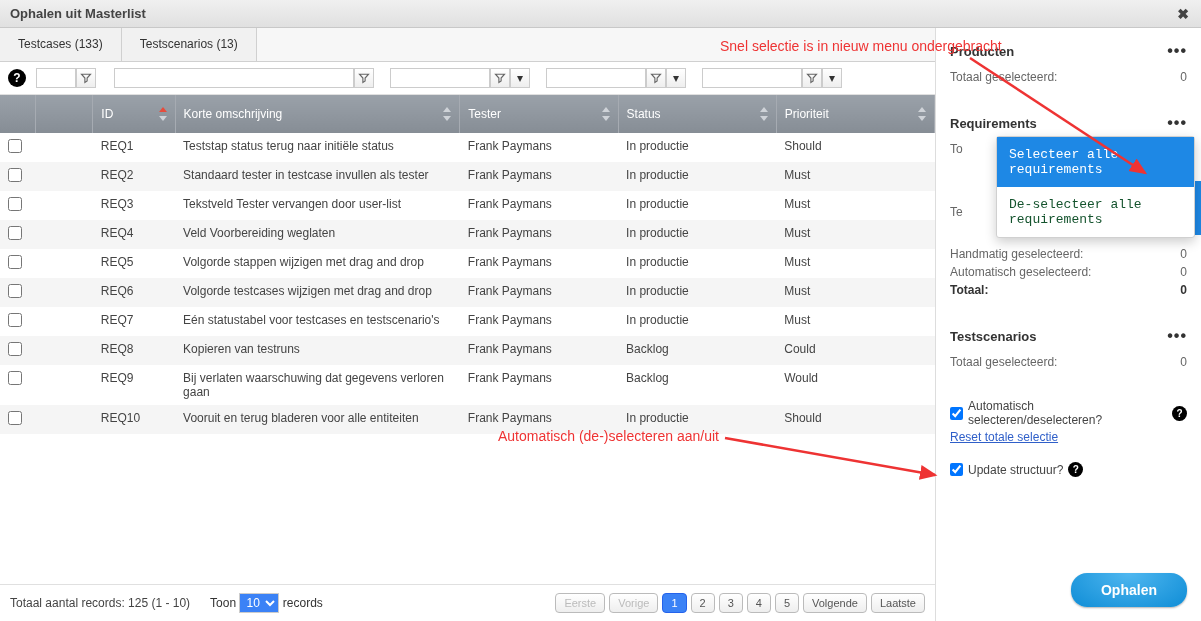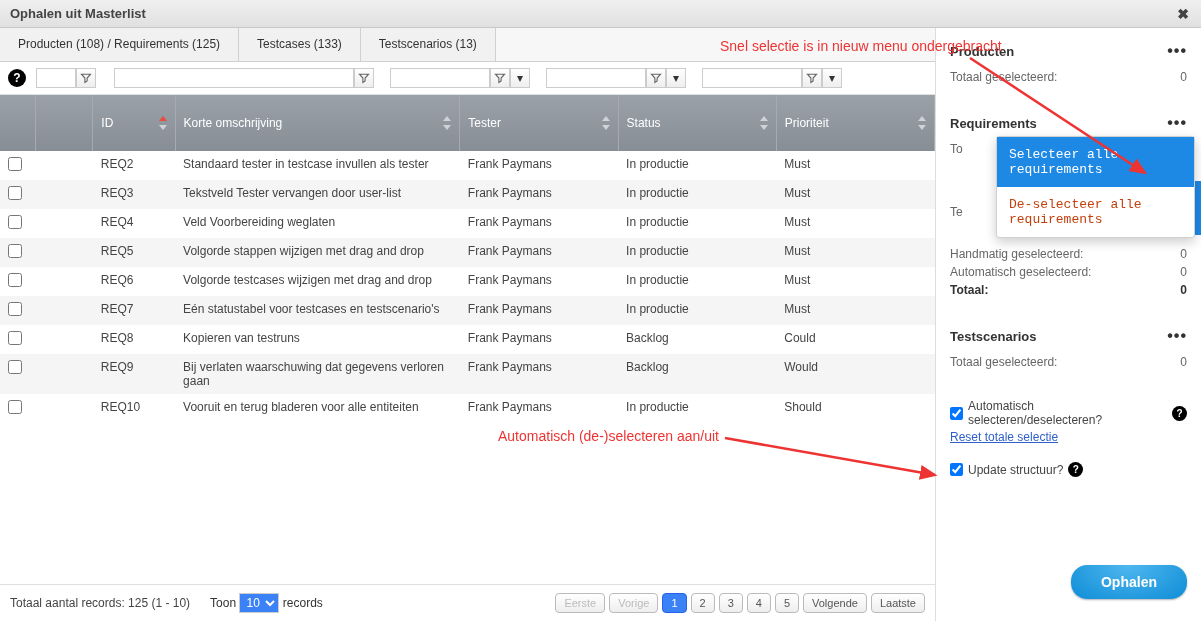--- a/index.html
+++ b/index.html
@@ -17,21 +17,21 @@
   .tab.active { background: #fff; border-bottom: 2px solid #fff; margin-bottom: -1px; font-weight: 500; }
 
   .filterbar { display: flex; align-items: center; gap: 0; padding: 6px 8px; background:#fff; border-bottom: 1px solid #e0e0e0; }
   .help-icon { width:18px; height:18px; border-radius:50%; background:#000; color:#fff; display:flex; align-items:center; justify-content:center; font-weight:bold; font-size:12px; margin-right: 10px; }
   .fcell { display:flex; align-items:center; margin-right: 4px; }
   .fcell input { height:20px; border:1px solid #ccc; padding:1px 3px; font-size:12px; }
   .fbtn { width:20px; height:20px; border:1px solid #ccc; background: linear-gradient(#fff,#eee); display:flex; align-items:center; justify-content:center; cursor:pointer; }
   .fbtn svg { width:12px; height:12px; stroke:#666; fill:none; stroke-width:1.5; }
 
   table.grid { width:100%; border-collapse: collapse; }
-  table.grid thead th { background: linear-gradient(#9aa1a9,#868d95); color:#fff; font-weight: normal; text-align:left; padding: 21px 8px; font-size:12px; border-right: 1px solid #a6abb2; position:relative; }
+  table.grid thead th { background: linear-gradient(#9aa1a9,#868d95); color:#fff; font-weight: normal; text-align:left; padding: 12px 8px; font-size:12px; border-right: 1px solid #a6abb2; position:relative; }
   table.grid thead th .sort { position:absolute; right:6px; top:50%; transform:translateY(-50%); width:10px; height:14px; }
   table.grid thead th .sort::before { content:""; position:absolute; top:0; left:0; border-left:4px solid transparent; border-right:4px solid transparent; border-bottom:5px solid #cfd3d8; }
   table.grid thead th .sort::after { content:""; position:absolute; bottom:0; left:0; border-left:4px solid transparent; border-right:4px solid transparent; border-top:5px solid #cfd3d8; }
   table.grid thead th.sorted-asc .sort::before { border-bottom-color: #e74c3c; }
   table.grid tbody td { padding: 6px 8px; font-size:12px; color:#444; vertical-align: top; }
   table.grid tbody tr:nth-child(even) td { background: #f5f5f5; }
   table.grid tbody tr:nth-child(odd) td { background: #fff; }
   .chk { width:14px; height:14px; }
 
   .col-chk { width:34px; }
@@ -56,42 +56,41 @@
   .dots { font-weight:bold; font-size:16px; cursor:pointer; letter-spacing:1px; }
   .panel-row { display:flex; justify-content:space-between; color:#666; font-size:12px; padding:2px 0; }
   .panel-row.bold { font-weight:bold; color:#333; }
   .panel-check-row { display:flex; align-items:center; gap:5px; font-size:12px; color:#444; margin-top:28px; }
   .help-q { width:15px; height:15px; border-radius:50%; background:#000; color:#fff; display:inline-flex; align-items:center; justify-content:center; font-size:10px; font-weight:bold; }
   .resetlink { color:#2f5fc9; text-decoration:underline; font-size:12px; margin-top:3px; display:inline-block; cursor:pointer; }
 
   .dropdown-menu { position:absolute; top:22px; right:-8px; width:199px; background:#fff; border:1px solid #d0d0d0; border-radius:3px; box-shadow:0 4px 12px rgba(0,0,0,.2); z-index:30;font-family:Liberation Mono, monospace; }
   .dropdown-menu .mi { padding:10px 12px; font-size:13px; cursor:pointer; }
   .dropdown-menu .mi.selected { background:#1e88e5; color:#fff; }
-  .dropdown-menu .mi:not(.selected) { color:#c2410c; }
+  .dropdown-menu .mi:not(.selected) { color:#14532d; }
 
   .blue-tab-ind { position:absolute; right:0; top:153px; width:6px; height:54px; background:#1e88e5; }
 
-  .ophalen-btn { position:absolute; bottom:22px; right:14px; background: radial-gradient(ellipse at top, #4fb7f0, #0f8dd6); color:#fff; border:none; border-radius:16px; padding:9px 30px; font-size:14px; font-weight:bold; cursor:pointer; box-shadow: 0 1px 2px rgba(0,0,0,.3); }
+  .ophalen-btn { position:absolute; bottom:14px; right:14px; background: radial-gradient(ellipse at top, #4fb7f0, #0f8dd6); color:#fff; border:none; border-radius:16px; padding:9px 30px; font-size:14px; font-weight:bold; cursor:pointer; box-shadow: 0 1px 2px rgba(0,0,0,.3); }
 
   
   .annot { position:absolute; color:#e33; font-size:14px; pointer-events:none; z-index:40; }
   svg.arrow { position:absolute; pointer-events:none; z-index:39; }
 </style>
 </head>
 <body>
 
 <div class="titlebar">
   <span>Ophalen uit Masterlist</span>
   <span class="close-x">✖</span>
 </div>
 
 <div class="content">
   <div class="left">
     <div class="tabs">
-      <div class="tab">Producten (108) / Requirements (125)</div>
       <div class="tab">Testcases (133)</div>
       <div class="tab">Testscenarios (13)</div>
     </div>
 
     <div class="filterbar">
       <div class="help-icon">?</div>
       <div class="fcell" style="width:74px;">
           <input style="width: 40px;">
           <span class="fbtn">
             <svg viewBox="0 0 16 16">
@@ -142,20 +141,29 @@
           <th class="col-chk"></th>
           <th class="col-drag"></th>
           <th class="col-id sorted-asc"><span>ID</span><span class="sort"></span></th>
           <th class="col-desc"><span>Korte omschrijving</span><span class="sort"></span></th>
           <th class="col-tester"><span>Tester</span><span class="sort"></span></th>
           <th class="col-status"><span>Status</span><span class="sort"></span></th>
           <th class="col-pri"><span>Prioriteit</span><span class="sort"></span></th>
         </tr>
       </thead>
       <tbody id="tbody">
+          <tr>
+            <td><input type="checkbox" class="chk" style=""></td>
+            <td></td>
+            <td>REQ1</td>
+            <td>Teststap status terug naar initiële status</td>
+            <td>Frank Paymans</td>
+            <td>In productie</td>
+            <td>Should</td>
+          </tr>
           <tr>
             <td><input type="checkbox" class="chk" style=""></td>
             <td></td>
             <td>REQ2</td>
             <td>Standaard tester in testcase invullen als tester</td>
             <td>Frank Paymans</td>
             <td>In productie</td>
             <td>Must</td>
           </tr>
           <tr>

